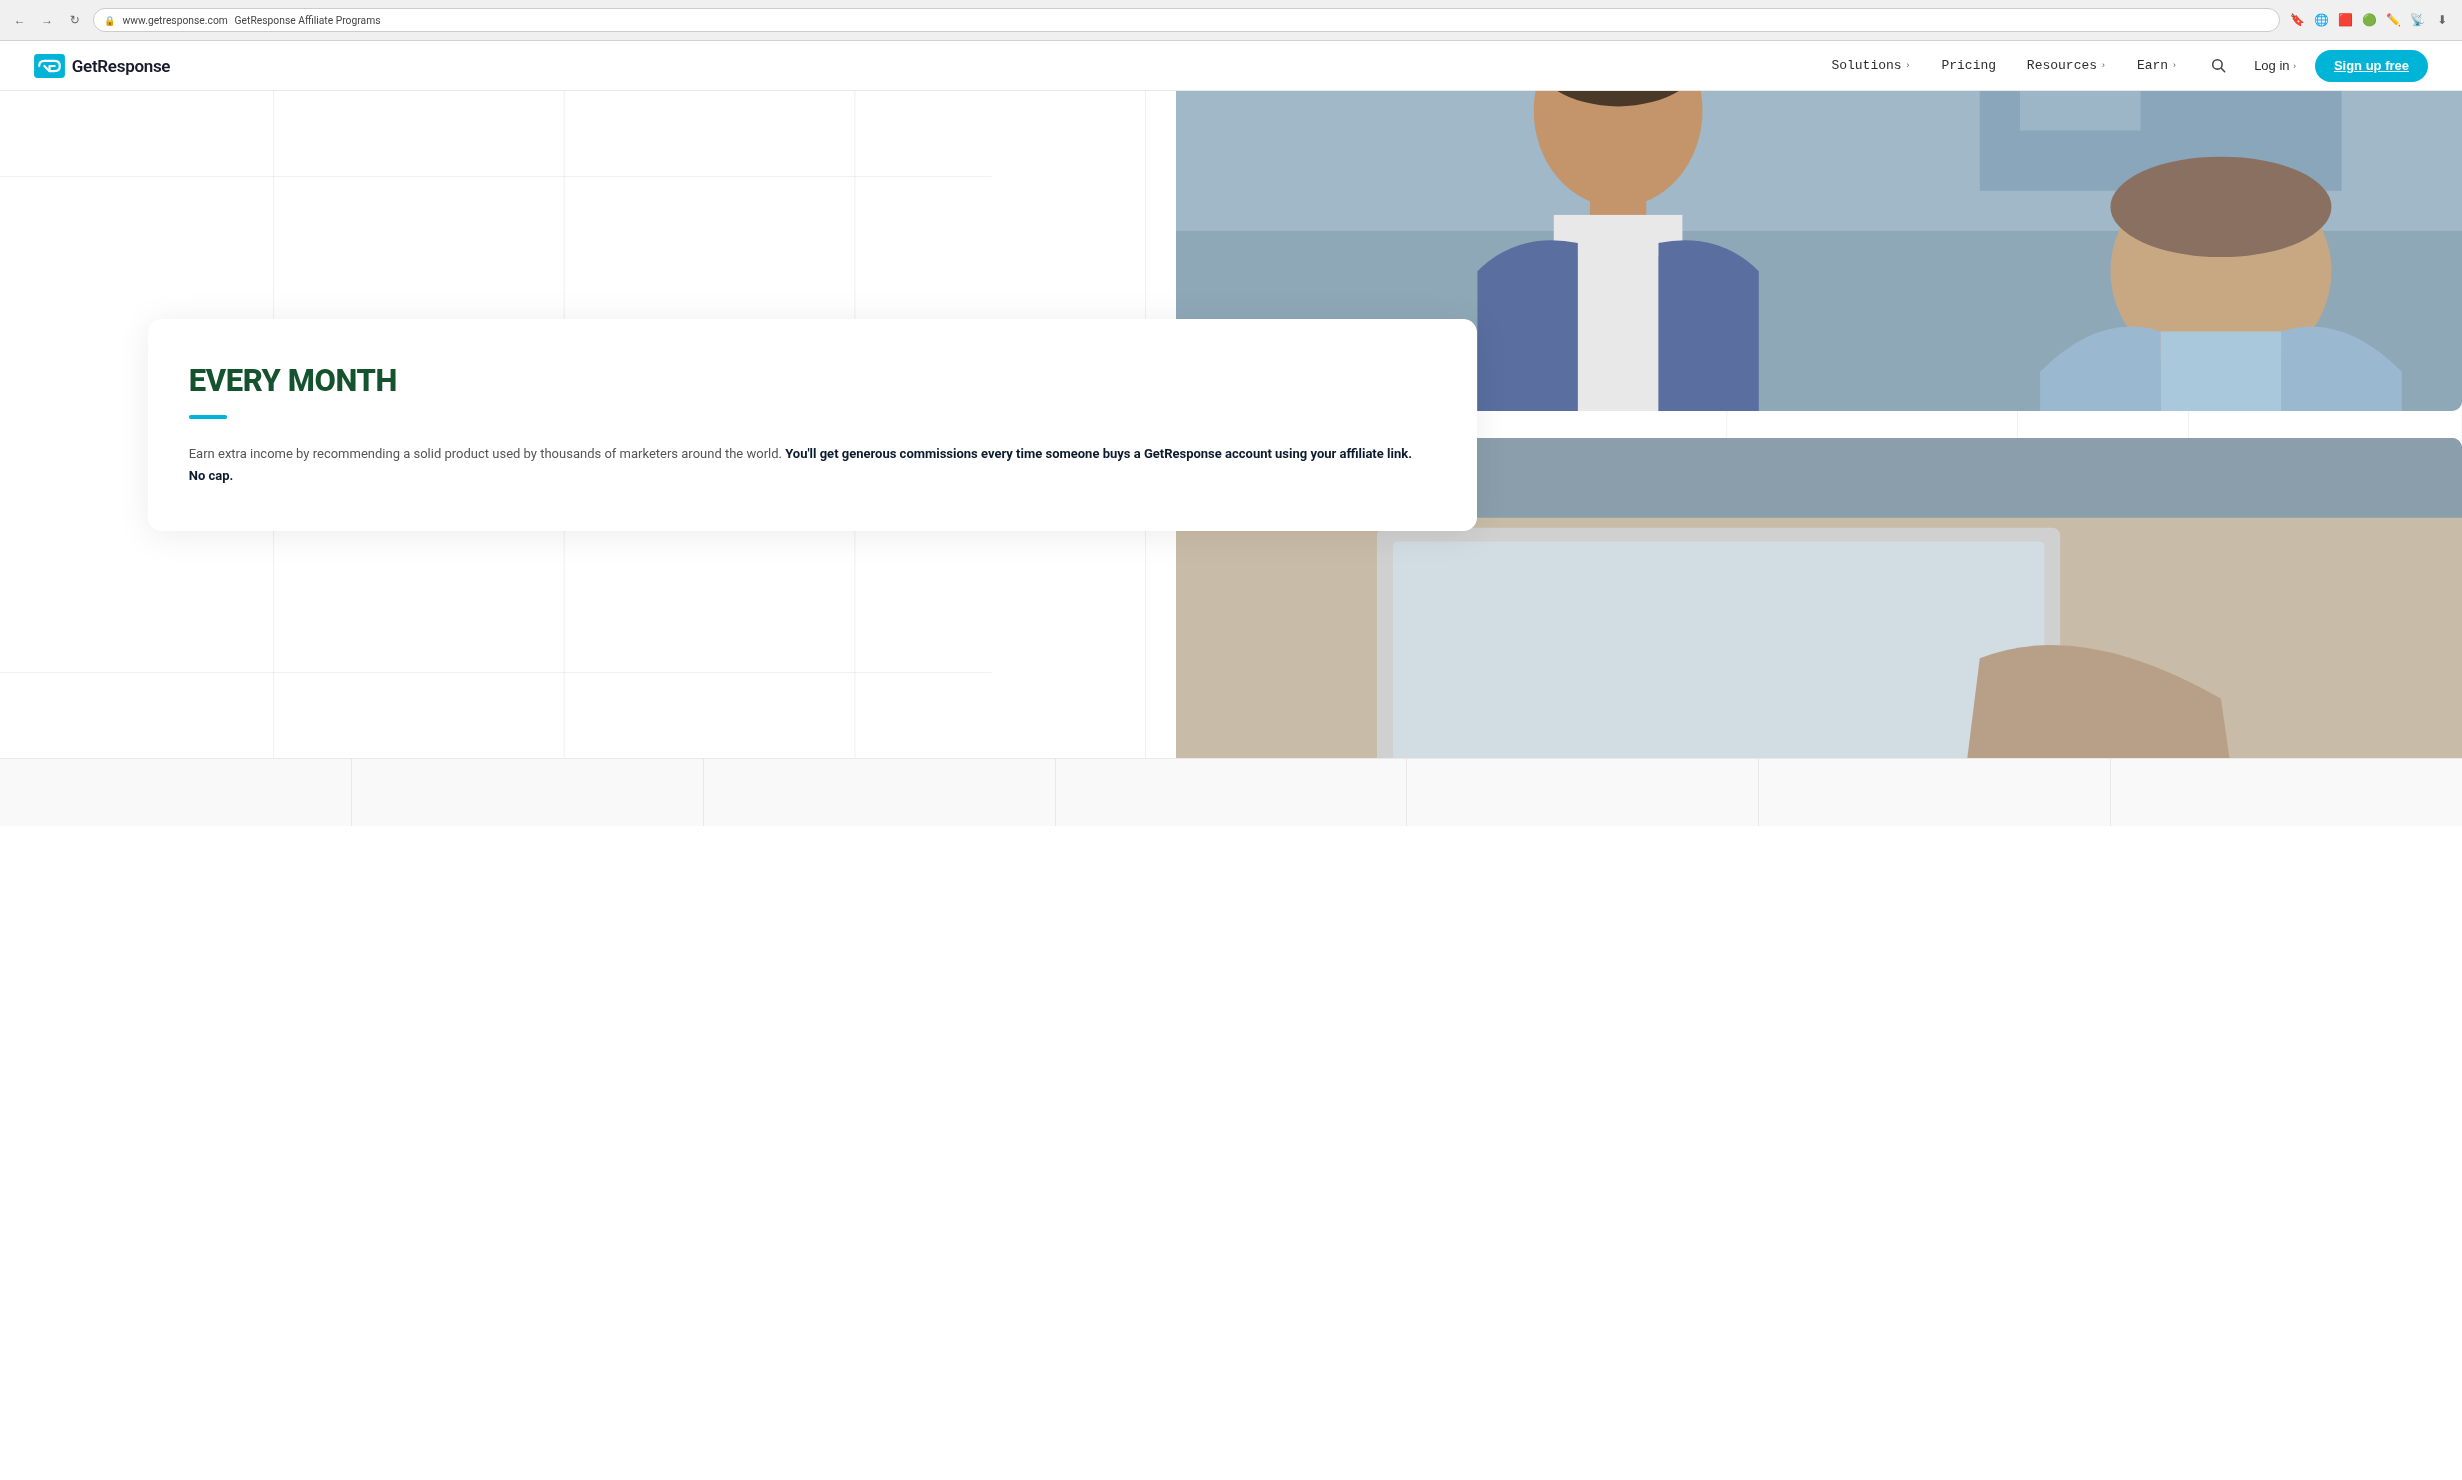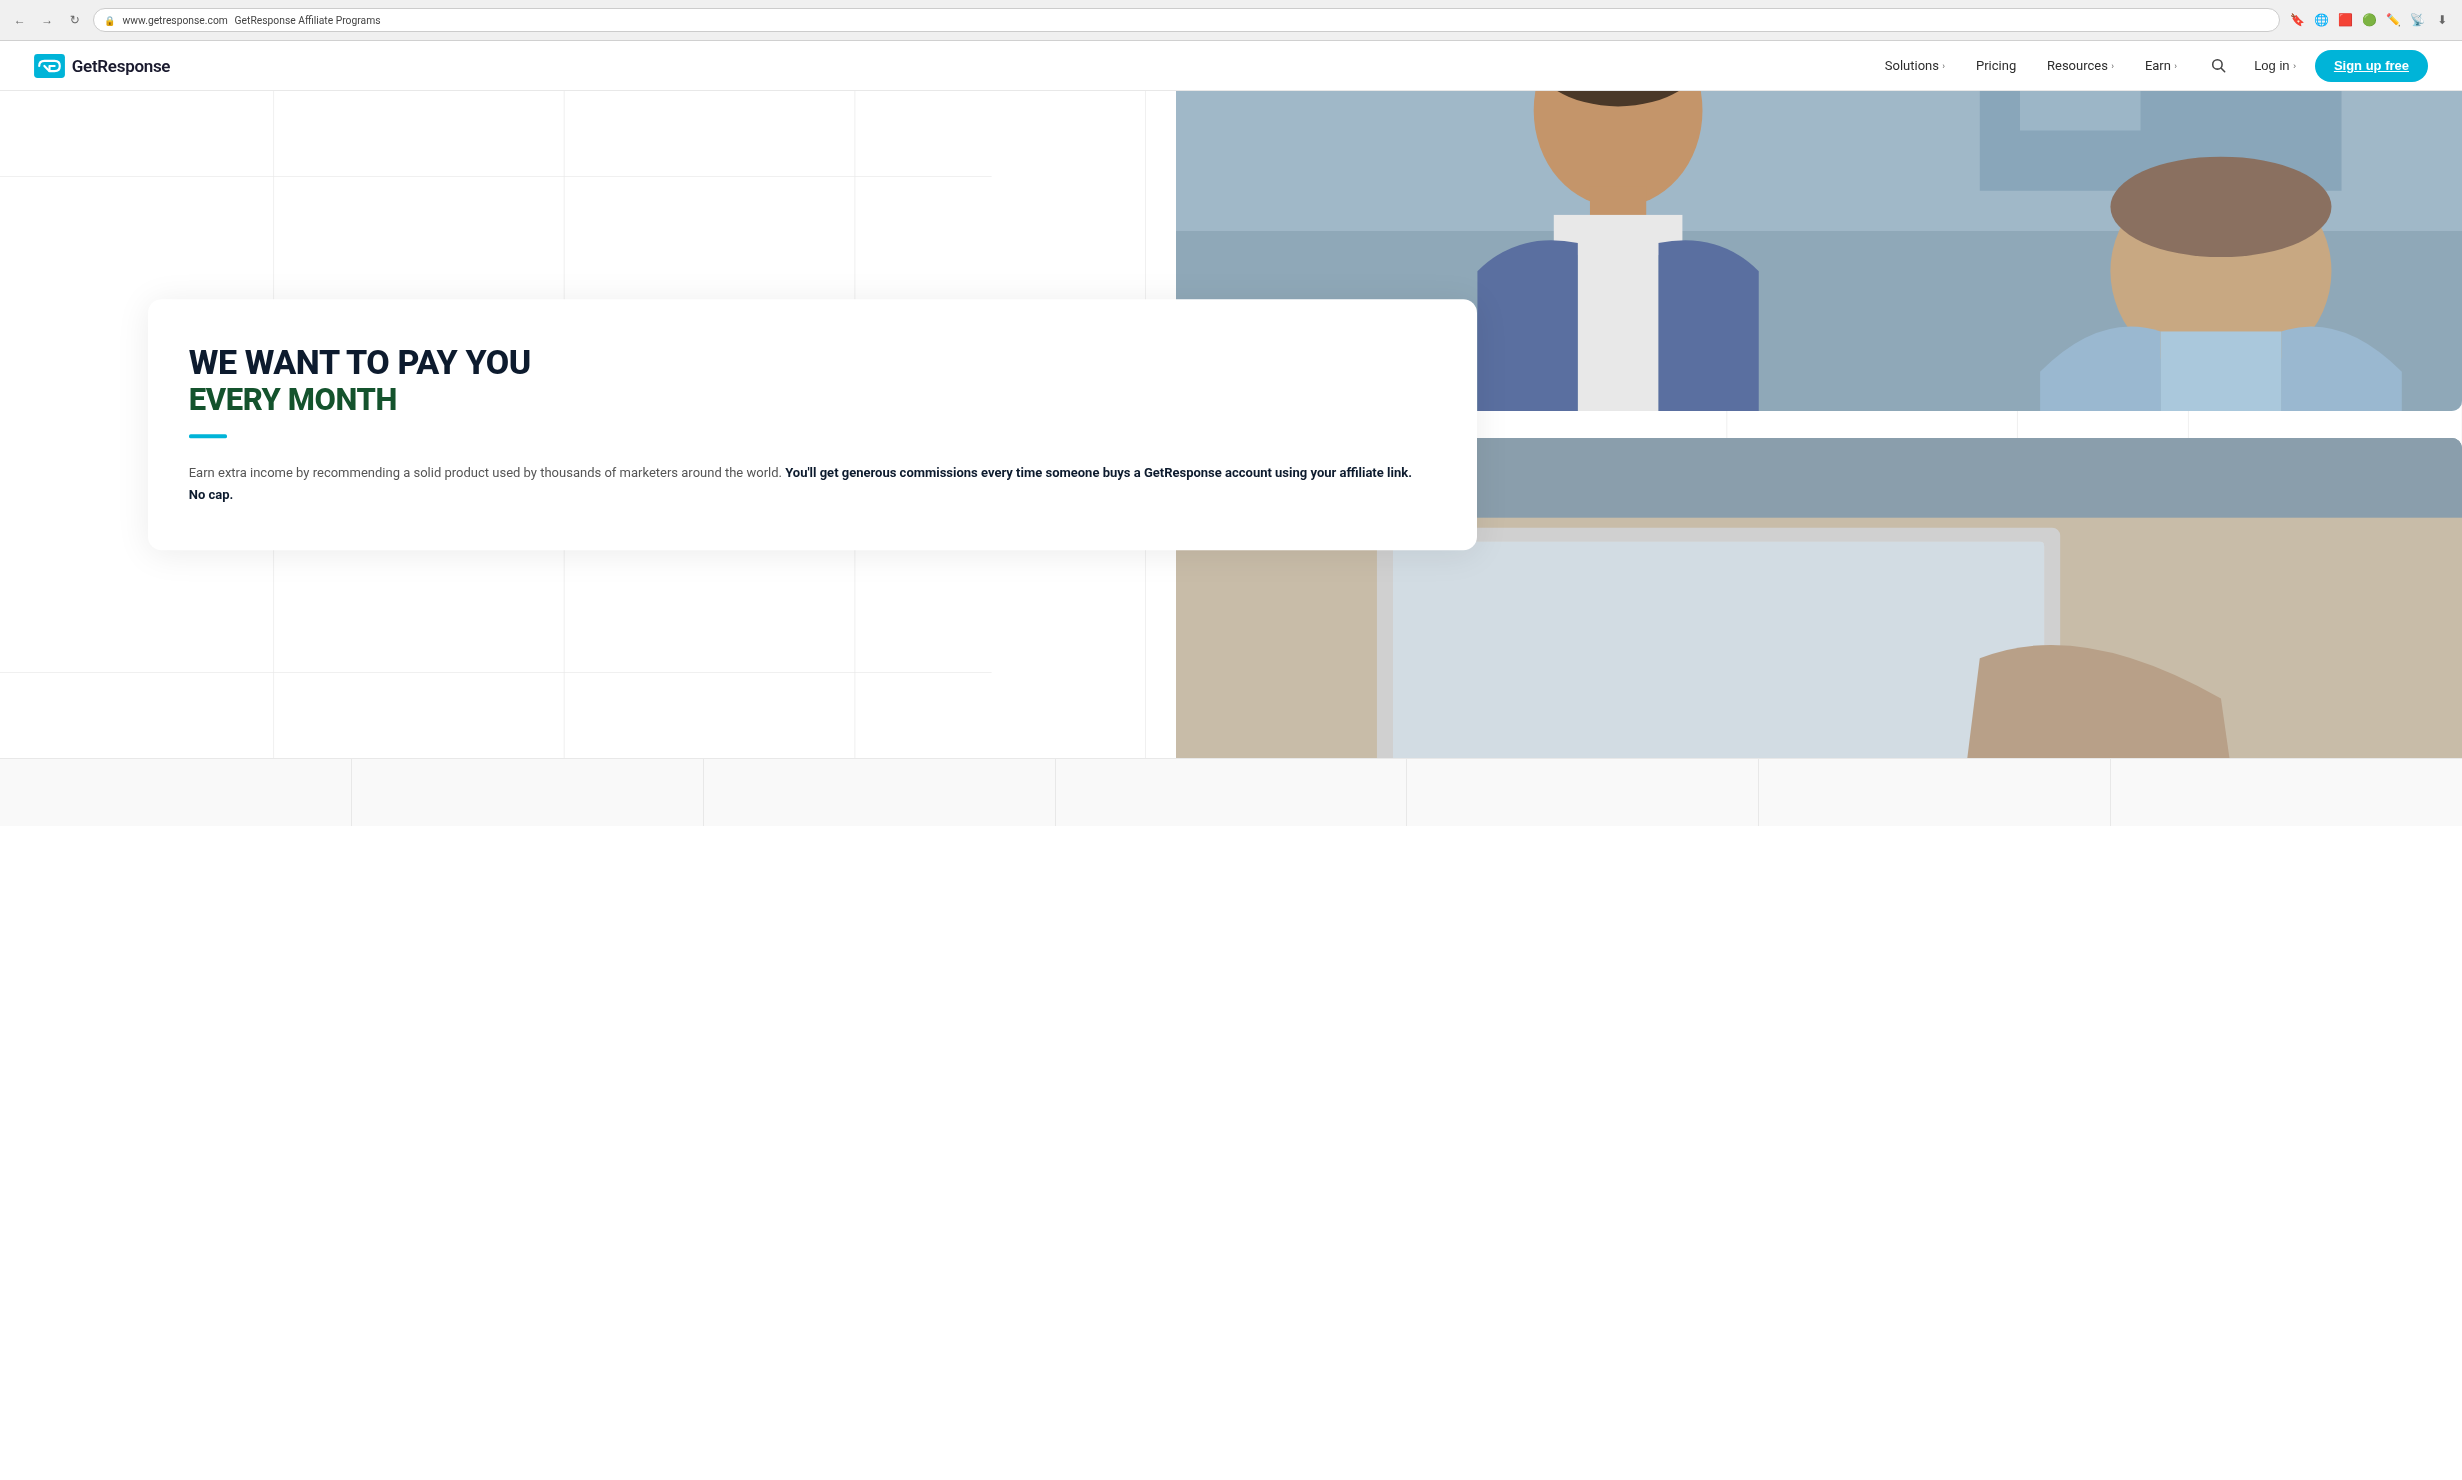--- a/index.html
+++ b/index.html
@@ -111,20 +111,21 @@
       font-weight: 600;
       color: #1a1a2e;
       letter-spacing: -0.3px;
     }
 
     .navbar-links {
       display: flex;
       align-items: center;
       gap: 6.8px;
       margin-right: 13.7px;
+      font-family: Liberation Mono, monospace;
     }
 
     .nav-link {
       display: flex;
       align-items: center;
       gap: 3.4px;
       padding: 6.8px 12px;
       font-size: 13px;
       color: #2d2d2d;
       text-decoration: none;
@@ -483,21 +484,20 @@
           <rect x="460" y="270" width="120" height="90" fill="#f0ece0" rx="2"></rect>
           <line x1="470" y1="285" x2="570" y2="285" stroke="#888" stroke-width="1"></line>
           <line x1="470" y1="295" x2="570" y2="295" stroke="#888" stroke-width="1"></line>
 
           <rect x="420" y="295" width="6" height="60" fill="#1a6ab0" rx="2" transform="rotate(-10,423,325)"></rect>
         </svg>
       </div>
     </div>
 
     <div class="hero-card">
-      <h1 class="hero-title-line1">WE WANT TO PAY YOU</h1>
       <h1 class="hero-title-line2">EVERY MONTH</h1>
       <div class="hero-divider"></div>
       <p class="hero-description">
         <span>Earn extra income by recommending a solid product used by thousands of marketers around the world. </span><strong>You'll get generous commissions every time someone buys a GetResponse account using your affiliate link. No cap.</strong>
       </p>
     </div>
 
   </section>
 
   <div class="bottom-grid-area">

